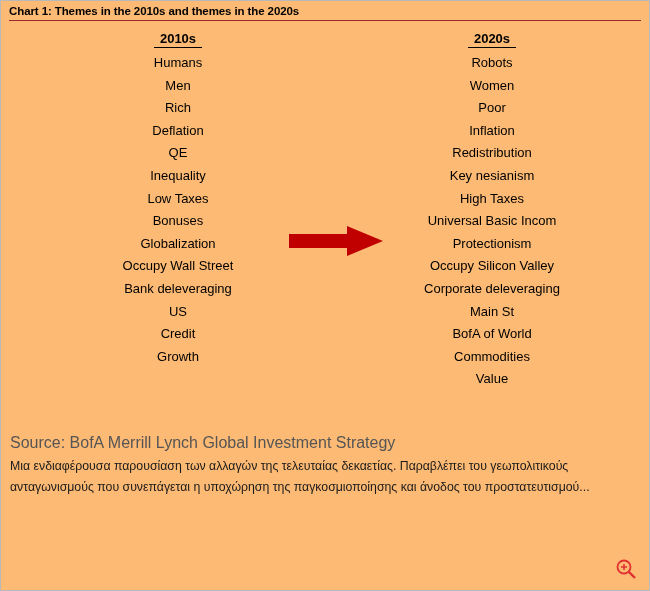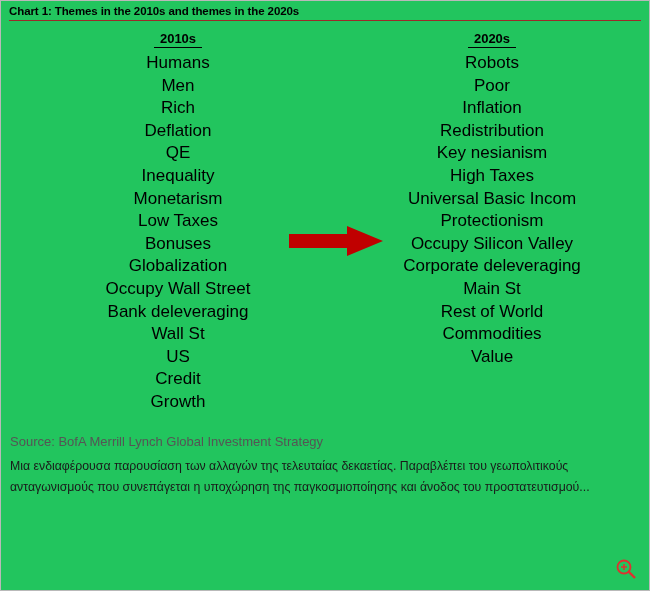--- a/index.html
+++ b/index.html
@@ -14,21 +14,21 @@
     color: #000000;
     position: relative;
     overflow: hidden;
   }
   .page {
     position: relative;
     width: 650px;
     height: 591px;
     box-sizing: border-box;
     border: 1px solid #b9b9b9;
-    background: #22c55e;
+    background: #fdba74;
   }
   .title-bar {
     padding: 4px 8px 3px 8px;
     font-size: 11.5px;
     font-weight: bold;
     color: #000000;
     letter-spacing: -0.1px;
   }
   .title-rule {
     height: 1px;
@@ -57,37 +57,37 @@
     padding: 0 6px 1px 6px;
     line-height: 15px;
     margin-bottom: 4px;
   }
   .col ul {
     list-style: none;
     margin: 0;
     padding: 0;
   }
   .col li {
-    font-size: 17px;
+    font-size: 13px;
     line-height: 22.6px;
     color: #000;
     white-space: nowrap;
   }
   .arrow {
     position: absolute;
     left: 268px;
     top: 205px;
     width: 94px;
     height: 30px;
   }
   .source {
     position: absolute;
     left: 9px;
     top: 433px;
-    font-size: 13px;
+    font-size: 16px;
     color: #555555;
   }
   .caption {
     position: absolute;
     left: 9px;
     top: 455px;
     width: 600px;
     font-size: 12.3px;
     line-height: 21px;
     color: #1a1a1a;
@@ -114,48 +114,47 @@
 
       <div class="col">
         <div class="col-head">2010s</div>
         <ul>
           <li>Humans</li>
           <li>Men</li>
           <li>Rich</li>
           <li>Deflation</li>
           <li>QE</li>
           <li>Inequality</li>
-          <li>Monetarism</li>
           <li>Low Taxes</li>
           <li>Bonuses</li>
           <li>Globalization</li>
           <li>Occupy Wall Street</li>
           <li>Bank deleveraging</li>
-          <li>Wall St</li>
           <li>US</li>
           <li>Credit</li>
           <li>Growth</li>
         </ul>
       </div>
 
       <div class="col">
         <div class="col-head">2020s</div>
         <ul>
           <li>Robots</li>
+          <li>Women</li>
           <li>Poor</li>
           <li>Inflation</li>
           <li>Redistribution</li>
           <li>Key nesianism</li>
           <li>High Taxes</li>
           <li>Universal Basic Incom</li>
           <li>Protectionism</li>
           <li>Occupy Silicon Valley</li>
           <li>Corporate deleveraging</li>
           <li>Main St</li>
-          <li>Rest of World</li>
+          <li>BofA of World</li>
           <li>Commodities</li>
           <li>Value</li>
         </ul>
       </div>
 
     </div>
 
     <div class="arrow">
       <svg width="94" height="30" viewBox="0 0 94 30">
         <polygon points="0,8 58,8 58,0 94,15 58,30 58,22 0,22" fill="#c00000"></polygon>

